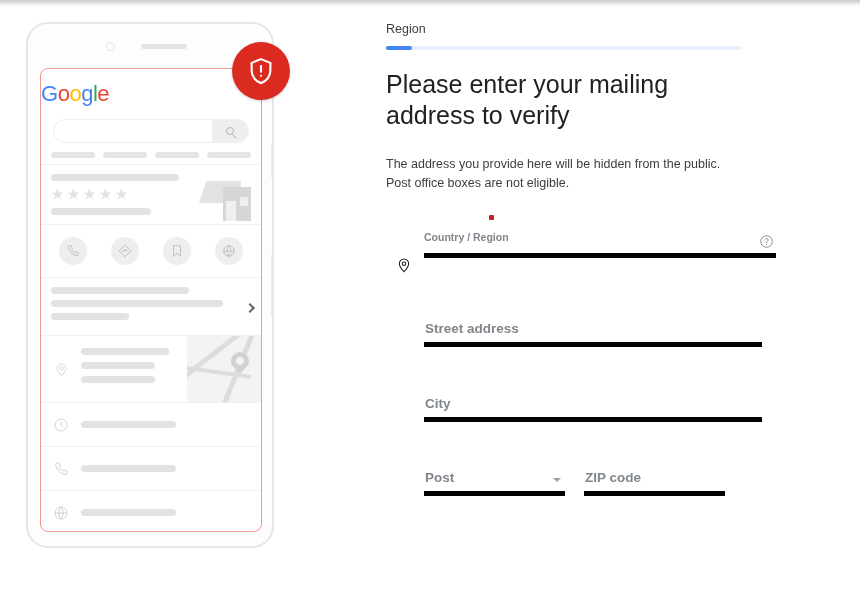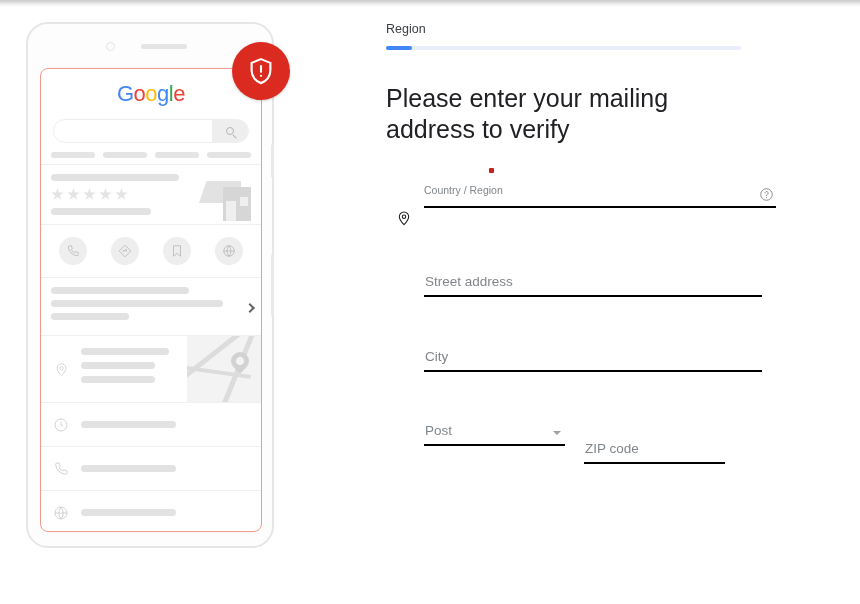--- a/index.html
+++ b/index.html
@@ -47,21 +47,21 @@
     position: absolute; left: 12px; top: 44px;
     width: 222px; height: 464px;
     border: 1.4px solid #ef9a93;
     border-radius: 8px;
     background: #ffffff;
     overflow: hidden;
   }
 
   
   .glogo {
-    text-align: center; padding-top: 12px;
+    text-align: left; padding-top: 12px;
     font-family: "Liberation Serif", serif;
     font-size: 22px; letter-spacing: -0.5px;
   }
   .glogo span { font-family: "Liberation Sans", sans-serif; font-weight: 400; }
   .g1 { color: #4285F4; } .g2 { color: #EA4335; } .g3 { color: #FBBC05; }
   .g4 { color: #4285F4; } .g5 { color: #34A853; } .g6 { color: #EA4335; }
 
   .searchbar {
     position: relative;
     margin: 12px 12px 0 12px; height: 24px;
@@ -136,50 +136,50 @@
   .badge svg { width: 30px; height: 30px; }
 
   
   .pane { position: absolute; left: 386px; top: 0; width: 440px; }
 
   .step-label { font-size: 12.5px; color: #3c4043; margin-top: 22px; }
   .progress { margin-top: 10px; width: 355px; height: 4px; background: #e8eefb; border-radius: 2px; position: relative; }
   .progress .fill { position:absolute; left:0; top:0; height:100%; width: 26px; background:#4285F4; border-radius:2px; }
 
   h1.headline {
-    margin-top: 33px;
+    margin-top: 19px;
     font-size: 25px; font-weight: 400; color: #202124; line-height: 1.25;
     max-width: 360px;
   }
   p.subcopy {
     margin-top: 23px;
     font-size: 12.5px; color: #3c4043; line-height: 1.55; max-width: 345px;
   }
 
   .form { margin-top: 22px; position: relative; }
   .red-dot { position:absolute; left: 103px; top: 0px; width:5px; height:5px; background:#c5221f; border-radius:1px; }
   .pin-icon { position:absolute; left: 10px; bottom: 8px; width:16px; height:16px; }
   .pin-icon svg { width:16px; height:16px; fill:none; stroke:#202124; stroke-width:1.6; }
 
-  .mdc { position: relative; border-bottom: 2px solid #000000; padding-bottom: 6px; }
+  .mdc { position: relative; border-bottom: 5px solid #000000; padding-bottom: 6px; font-weight: bold; }
   .mdc .flt {
     position: absolute; top: -16px; left: 0;
     font-size: 10.5px; color: #80868b;
   }
   .mdc .val { font-size: 14px; color: #3c4043; padding-left: 1px; }
   .mdc .ph { font-size: 13.5px; color: #80868b; padding-left: 1px; }
 
   .country-field { position:absolute; left: 38px; top: 32px; width: 352px; }
   .help-icon { position:absolute; right: 2px; bottom: 4px; width:15px; height:15px; }
   .help-icon svg { width:15px; height:15px; }
 
   .street-field { position:absolute; left: 38px; top: 106px; width: 338px; }
   .city-field   { position:absolute; left: 38px; top: 181px; width: 338px; }
   .state-field  { position:absolute; left: 38px; top: 255px; width: 141px; }
-  .zip-field    { position:absolute; left: 198px; top: 273px; width: 141px; }
+  .zip-field    { position:absolute; left: 198px; top: 255px; width: 141px; }
 
   .caret { position:absolute; right: 4px; bottom: 9px;
            border-left: 4px solid transparent; border-right: 4px solid transparent;
            border-top: 4px solid #9aa0a6; }
 </style>
 </head>
 <body>
 
 <div class="top-shade"></div>
 
@@ -323,20 +323,21 @@
 </div>
 
 <div class="pane">
 
   <div class="step-label">Region</div>
   <div class="progress">
     <div class="fill"></div>
   </div>
 
   <h1 class="headline">Please enter your mailing address to verify</h1>
+  <p class="subcopy">The address you provide here will be hidden from the public. Post office boxes are not eligible.</p>
 
   <div class="form">
 
     <div class="red-dot"></div>
 
     <div class="pin-icon" style="top:42px;bottom:auto">
       <svg viewBox="0 0 24 24">
           <path d="M12 22s7-7.3 7-12a7 7 0 10-14 0c0 4.7 7 12 7 12z"></path>
           <circle cx="12" cy="10" r="2.6"></circle>
         </svg>

